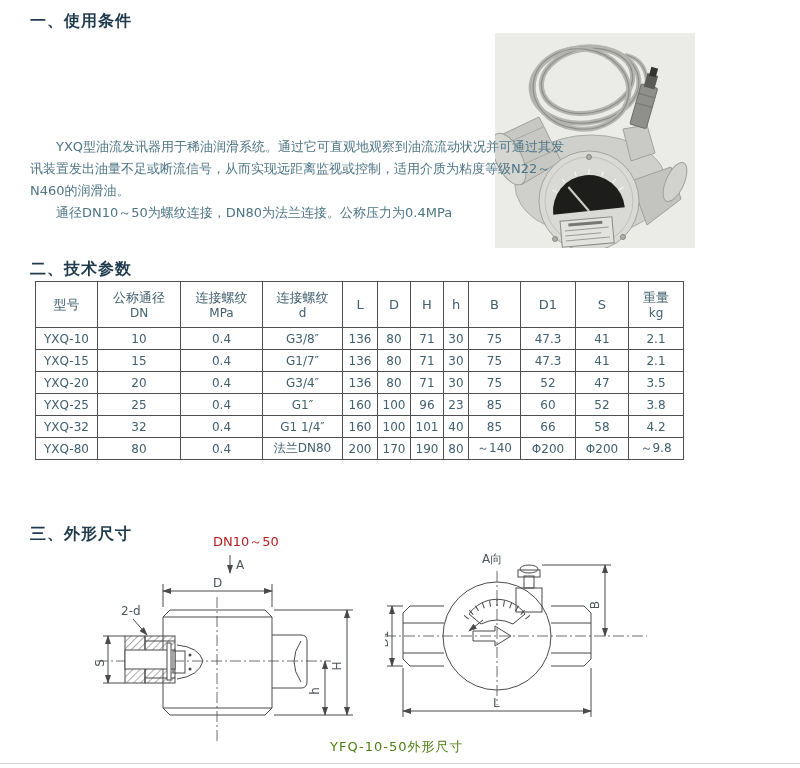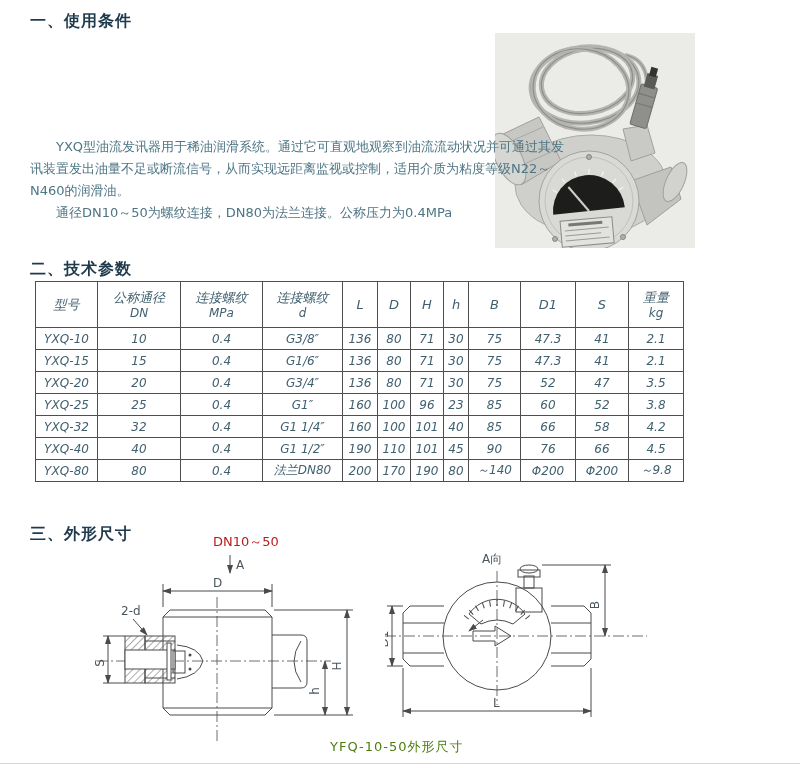--- a/index.html
+++ b/index.html
@@ -18,21 +18,21 @@
     position:absolute;left:30px;top:109px;width:468px;color:#4d7584;
     font-size:13px;line-height:22px;margin-top:27px;
   }
   .para-line{white-space:nowrap;}
   #photo{
     position:absolute;left:495px;top:33px;width:200px;height:215px;
   }
   #spec-table{
     position:absolute;left:35px;top:281px;width:648px;
     border-collapse:collapse;table-layout:fixed;
-    color:#41606f;font-size:12px;font-style:italic;
+    color:#41606f;font-size:12px;
   }
   #spec-table th,#spec-table td{
     border:1px solid #4f4f4f;text-align:center;vertical-align:middle;
     font-weight:normal;padding:0;overflow:hidden;white-space:nowrap;
   }
   #spec-table th{height:45px;}
   #spec-table td{height:21px;}
   #spec-table .h1{font-size:13px;line-height:17px;}
   #spec-table .h2{font-size:12px;line-height:15px;}
   #dn-range-label{
@@ -218,21 +218,21 @@
           <td>30</td>
           <td>75</td>
           <td>47.3</td>
           <td>41</td>
           <td>2.1</td>
         </tr>
         <tr>
           <td>YXQ-15</td>
           <td>15</td>
           <td>0.4</td>
-          <td>G1/6″</td>
+          <td>G1/7″</td>
           <td>136</td>
           <td>80</td>
           <td>71</td>
           <td>30</td>
           <td>75</td>
           <td>47.3</td>
           <td>41</td>
           <td>2.1</td>
         </tr>
         <tr>
@@ -269,34 +269,20 @@
           <td>0.4</td>
           <td>G1 1/4″</td>
           <td>160</td>
           <td>100</td>
           <td>101</td>
           <td>40</td>
           <td>85</td>
           <td>66</td>
           <td>58</td>
           <td>4.2</td>
-        </tr>
-        <tr>
-          <td>YXQ-40</td>
-          <td>40</td>
-          <td>0.4</td>
-          <td>G1 1/2″</td>
-          <td>190</td>
-          <td>110</td>
-          <td>101</td>
-          <td>45</td>
-          <td>90</td>
-          <td>76</td>
-          <td>66</td>
-          <td>4.5</td>
         </tr>
         <tr>
           <td>YXQ-80</td>
           <td>80</td>
           <td>0.4</td>
           <td>法兰DN80</td>
           <td>200</td>
           <td>170</td>
           <td>190</td>
           <td>80</td>

